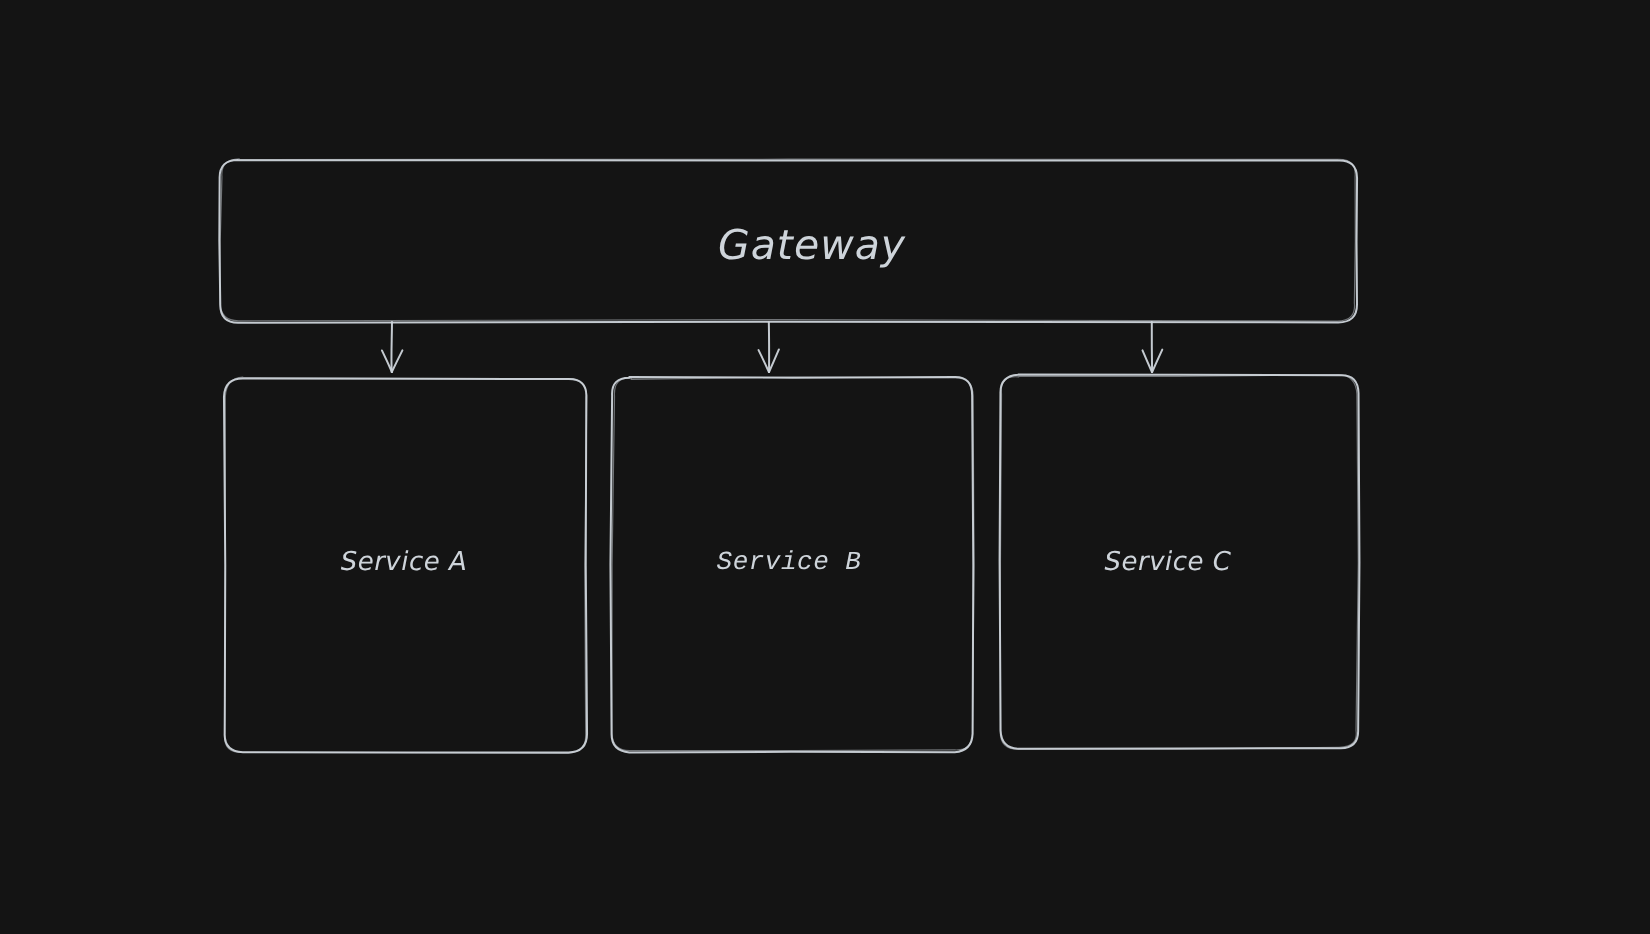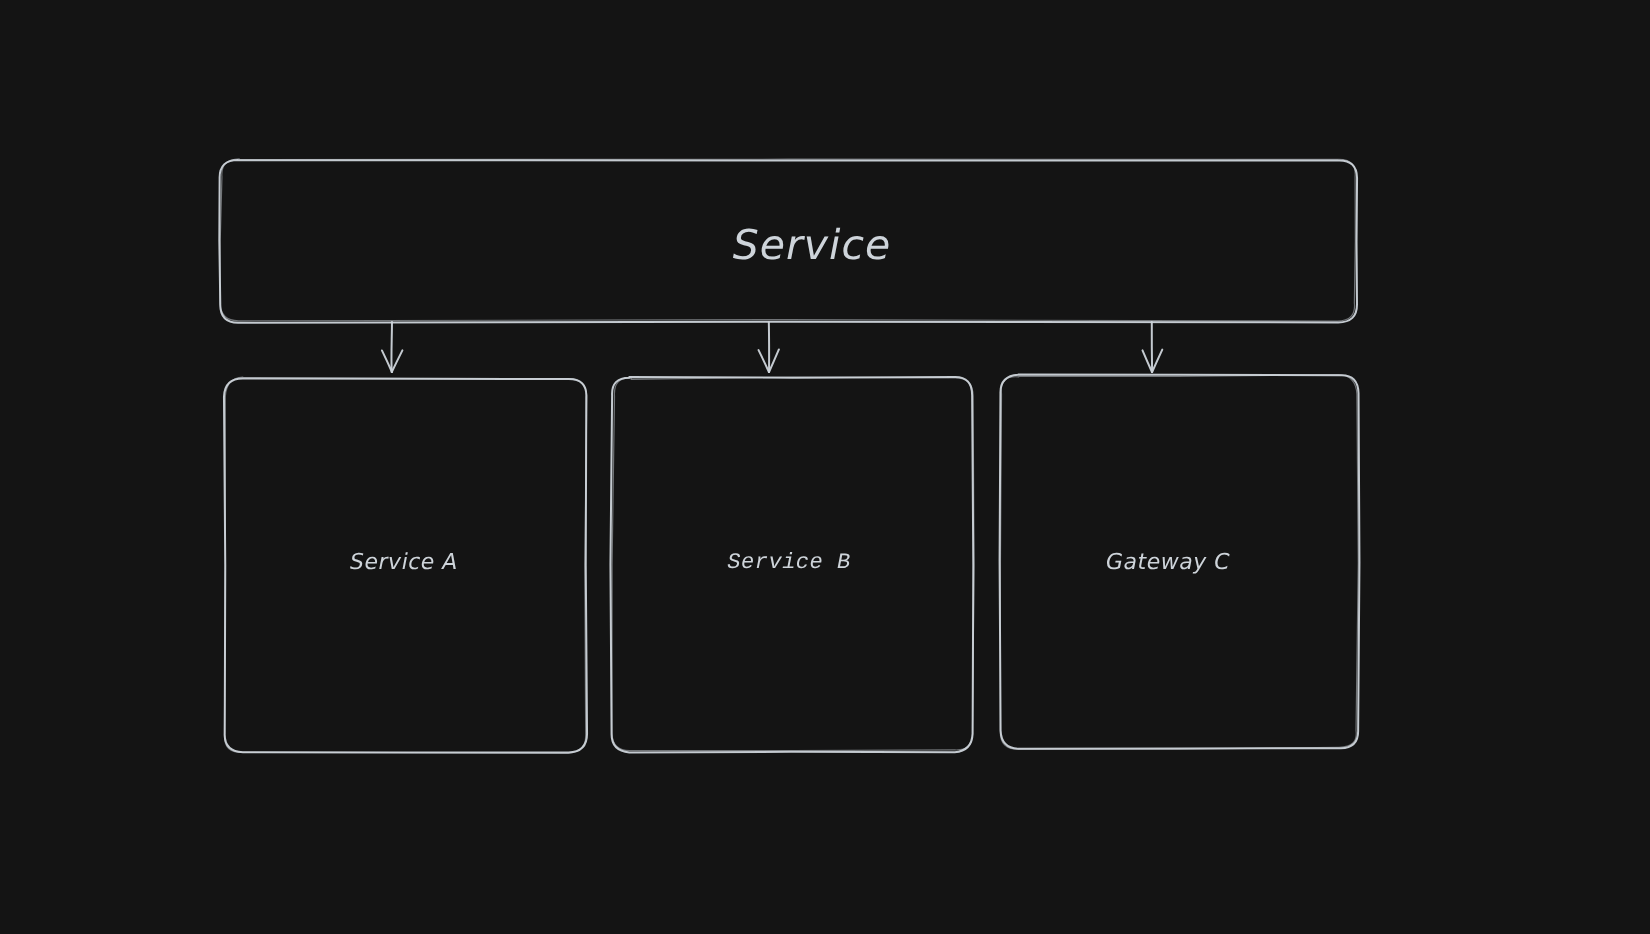--- a/index.html
+++ b/index.html
@@ -39,21 +39,21 @@
     text-align: center;
     transform: translate(-50%, -50%);
     -webkit-font-smoothing: antialiased;
     text-rendering: geometricPrecision;
   }
   .node-label.gateway {
     font-size: 41px;
     letter-spacing: 1px;
   }
   .node-label.service {
-    font-size: 22px;
+    font-size: 26px;
   }
   .hit-area {
     position: absolute;
   }
 </style>
 </head>
 <body>
 
 <div id="canvas">
 
@@ -84,26 +84,26 @@
         <path d="M 758.5478341547772 350.12976213423536 Q 764.5 362.1 768.8998848335817 372" fill="none" stroke="#ced4da" stroke-width="2" stroke-linecap="round" stroke-linejoin="round" opacity="0.95"></path>
         <path d="M 778.8885168776848 349.43910976294427 Q 773.5 362.1 769.0307231984567 372" fill="none" stroke="#ced4da" stroke-width="2" stroke-linecap="round" stroke-linejoin="round" opacity="0.95"></path>
       </g>
       <g>
         <path d="M 1151.7892531752586 322 C 1151.7307537803893 339.5, 1151.8556518810801 357, 1152.0969834284856 372" fill="none" stroke="#ced4da" stroke-width="2" stroke-linecap="round" stroke-linejoin="round" opacity="0.95"></path>
         <path d="M 1142.4952317859977 350.37186946952716 Q 1147.5 362.1 1151.9560231276787 372" fill="none" stroke="#ced4da" stroke-width="2" stroke-linecap="round" stroke-linejoin="round" opacity="0.95"></path>
         <path d="M 1162.276480615791 349.58028097078204 Q 1156.5 362.1 1152.133086272562 372" fill="none" stroke="#ced4da" stroke-width="2" stroke-linecap="round" stroke-linejoin="round" opacity="0.95"></path>
       </g>
     </svg>
 
-  <div class="node-label gateway" style="left:812px; top:245px;">Service</div>
+  <div class="node-label gateway" style="left:812px; top:245px;">Gateway</div>
 
   <div class="node-label service" style="left:404px; top:562px;">Service A</div>
 
   <div class="node-label service" style="left:789px; top:562px;font-family:Liberation Mono, monospace;">Service B</div>
 
-  <div class="node-label service" style="left:1168px; top:562px;">Gateway C</div>
+  <div class="node-label service" style="left:1168px; top:562px;">Service C</div>
 
   <div class="hit-area" style="left:220px; top:160px; width:1136px; height:162px;"></div>
   <div class="hit-area" style="left:225px; top:378px; width:362px; height:374px;"></div>
   <div class="hit-area" style="left:612px; top:378px; width:360px; height:374px;"></div>
   <div class="hit-area" style="left:1000px; top:375px; width:358px; height:374px;"></div>
 
 </div>
 
 </body></html>

